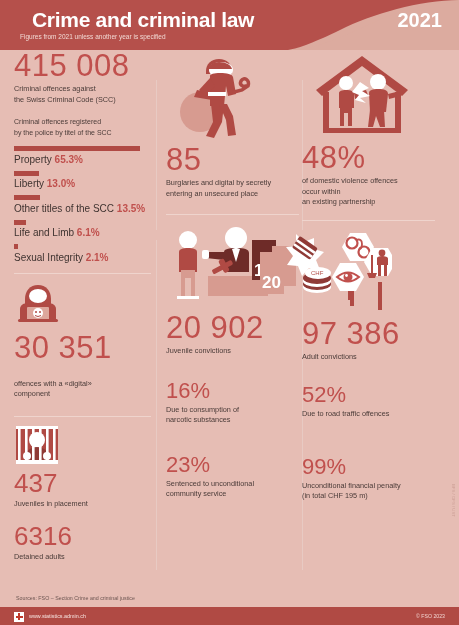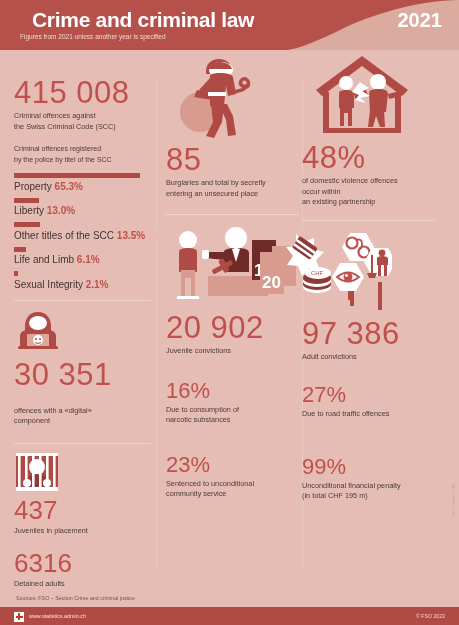--- a/index.html
+++ b/index.html
@@ -32,21 +32,21 @@
   .body-area { position:relative; width:459px; height:540px; padding:12px 0 0 0; }
 
   .col { position:absolute; top:0; }
   .col-left   { left:14px;  width:137px; }
   .col-mid    { left:166px; width:134px; }
   .col-right  { left:302px; width:134px; }
 
   .vrule { position:absolute; width:1px; background:#e8cac3; }
 
   
-  .bignum { font-size:31px; color:#c0504d; font-weight:300; line-height:1.0; letter-spacing:0.5px;margin-top:27px; }
+  .bignum { font-size:31px; color:#c0504d; font-weight:300; line-height:1.0; letter-spacing:0.5px; }
   .bignum-sm { font-size:26px; color:#c0504d; font-weight:300; line-height:1.0; }
   .bignum-xs { font-size:22px; color:#c0504d; font-weight:300; line-height:1.0; }
   .caption { font-size:7.3px; color:#4a3b38; line-height:1.45; margin-top:3px; }
   .caption2 { font-size:7px; color:#4a3b38; line-height:1.5; margin-top:3px; }
 
   
   .bar-block { margin-top:6px; }
   .bar-row { margin-bottom:6px; }
   .bar { height:5px; background:#b04a44; }
   .bar-label { font-size:10px; color:#3f3330; margin-top:2.5px; }
@@ -207,21 +207,21 @@
         <path d="M49 12 C43 12 39 15 38 19 L62 19 C61 15 56 12 49 12 Z" fill="#b04a44"></path>
         <path d="M40 26 C40 24 44 23 50 23 C57 23 62 24 63 27 L66 44 L58 46 L56 36 L54 56 L40 56 L40 38 Z" fill="#b04a44"></path>
         <path d="M40 28 L29 40 L36 46 L45 36 Z" fill="#b04a44"></path>
         <rect x="38" y="42" width="18" height="4" fill="#ffffff"></rect>
         <path d="M41 54 L43 72 L36 86 L44 88 L52 72 L54 54 Z" fill="#b04a44"></path>
         <path d="M49 54 L56 70 L58 86 L66 85 L63 66 L57 54 Z" fill="#b04a44"></path>
         <path d="M64 42 L72 40 L78 36 C80 30 74 26 71 31 C69 35 73 37 76 36" stroke="#b04a44" stroke-width="3.5" fill="none" stroke-linecap="round"></path>
       </svg>
 
       <div class="bignum" style="margin-top:2px;">85</div>
-      <div class="caption" style="white-space:pre-line;">Burglaries and total by secretly
+      <div class="caption" style="white-space:pre-line;">Burglaries and digital by secretly
 entering an unsecured place</div>
 
       <div class="hr" style="margin-top:15px; width:133px;"></div>
 
       <svg width="130" height="80" viewBox="0 0 130 80" style="margin-top:3px;">
         <circle cx="22" cy="16" r="9" fill="#ffffff"></circle>
         <path d="M13 28 C13 25 17 24 22 24 C27 24 31 25 31 28 L31 48 L13 48 Z" fill="#b04a44"></path>
         <path d="M15 46 L15 72 L19 72 L19 54 L25 54 L25 72 L29 72 L29 46 Z" fill="#d79b90"></path>
         <rect x="11" y="72" width="22" height="3" fill="#ffffff"></rect>
         <circle cx="70" cy="14" r="11" fill="#ffffff"></circle>
@@ -321,21 +321,21 @@
             <rect x="126" y="34" width="3" height="12"></rect>
             <rect x="113" y="25" width="2" height="18"></rect>
             <path d="M109 43 L119 43 L117 48 L111 48 Z"></path>
           </g>
         </g>
       </svg>
 
       <div class="bignum" style="margin-top:6px;">97 386</div>
       <div class="caption">Adult convictions</div>
 
-      <div class="bignum-xs" style="margin-top:22px;">27%</div>
+      <div class="bignum-xs" style="margin-top:22px;">52%</div>
       <div class="caption">Due to road traffic offences</div>
 
       <div class="bignum-xs" style="margin-top:36px;">99%</div>
       <div class="caption" style="white-space:pre-line;">Unconditional financial penalty
 (in total CHF 195 m)</div>
     </div>
 
   </div>
 
   <div class="sidecode">BFS / OFS / UST</div>

